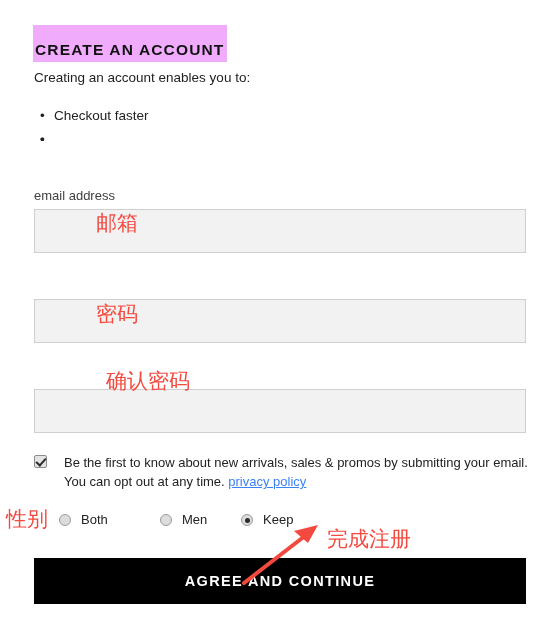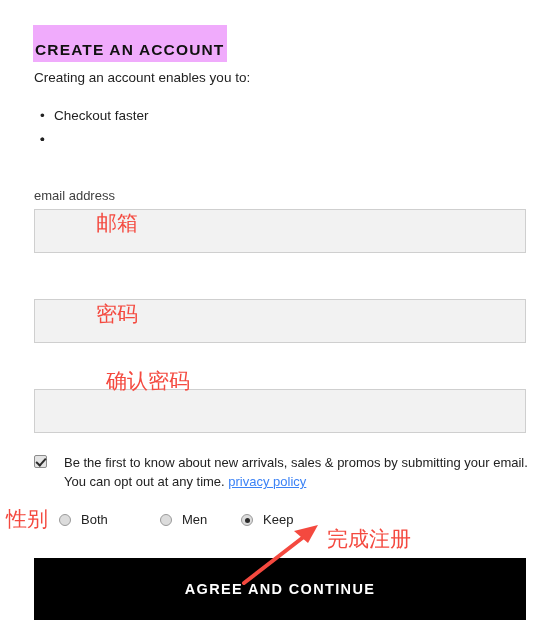--- a/index.html
+++ b/index.html
@@ -203,21 +203,21 @@
   #radio-women { left: 0px; }
   #radio-men   { left: 101px; }
   #radio-both  { left: 182px; }
 
   
   .submit-btn {
     position: absolute;
     left: 34px;
     top: 558px;
     width: 492px;
-    height: 62px;
+    height: 46px;
     background: #000000;
     border: 0;
     color: #ffffff;
     font-family: "Liberation Sans", sans-serif;
     font-size: 14.5px;
     font-weight: bold;
     letter-spacing: 1.35px;
     cursor: pointer;
     display: flex;
     align-items: center;

